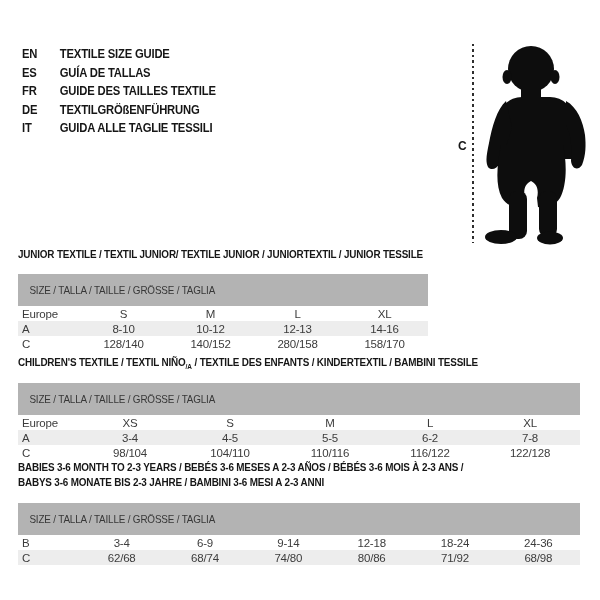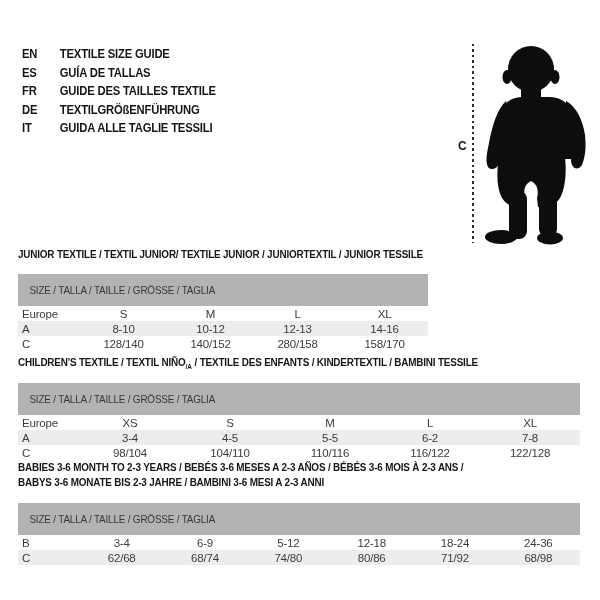--- a/index.html
+++ b/index.html
@@ -209,21 +209,21 @@
             <th class="bar" colspan="7">
           <span class="bar-text">SIZE / TALLA / TAILLE / GRÖSSE / TAGLIA</span>
         </th>
           </tr>
       </thead>
       <tbody>
         <tr>
           <td class="lbl">B</td>
           <td>3-4</td>
           <td>6-9</td>
-          <td>5-12</td>
+          <td>9-14</td>
           <td>12-18</td>
           <td>18-24</td>
           <td>24-36</td>
         </tr>
         <tr class="shaded">
           <td class="lbl">C</td>
           <td>62/68</td>
           <td>68/74</td>
           <td>74/80</td>
           <td>80/86</td>

